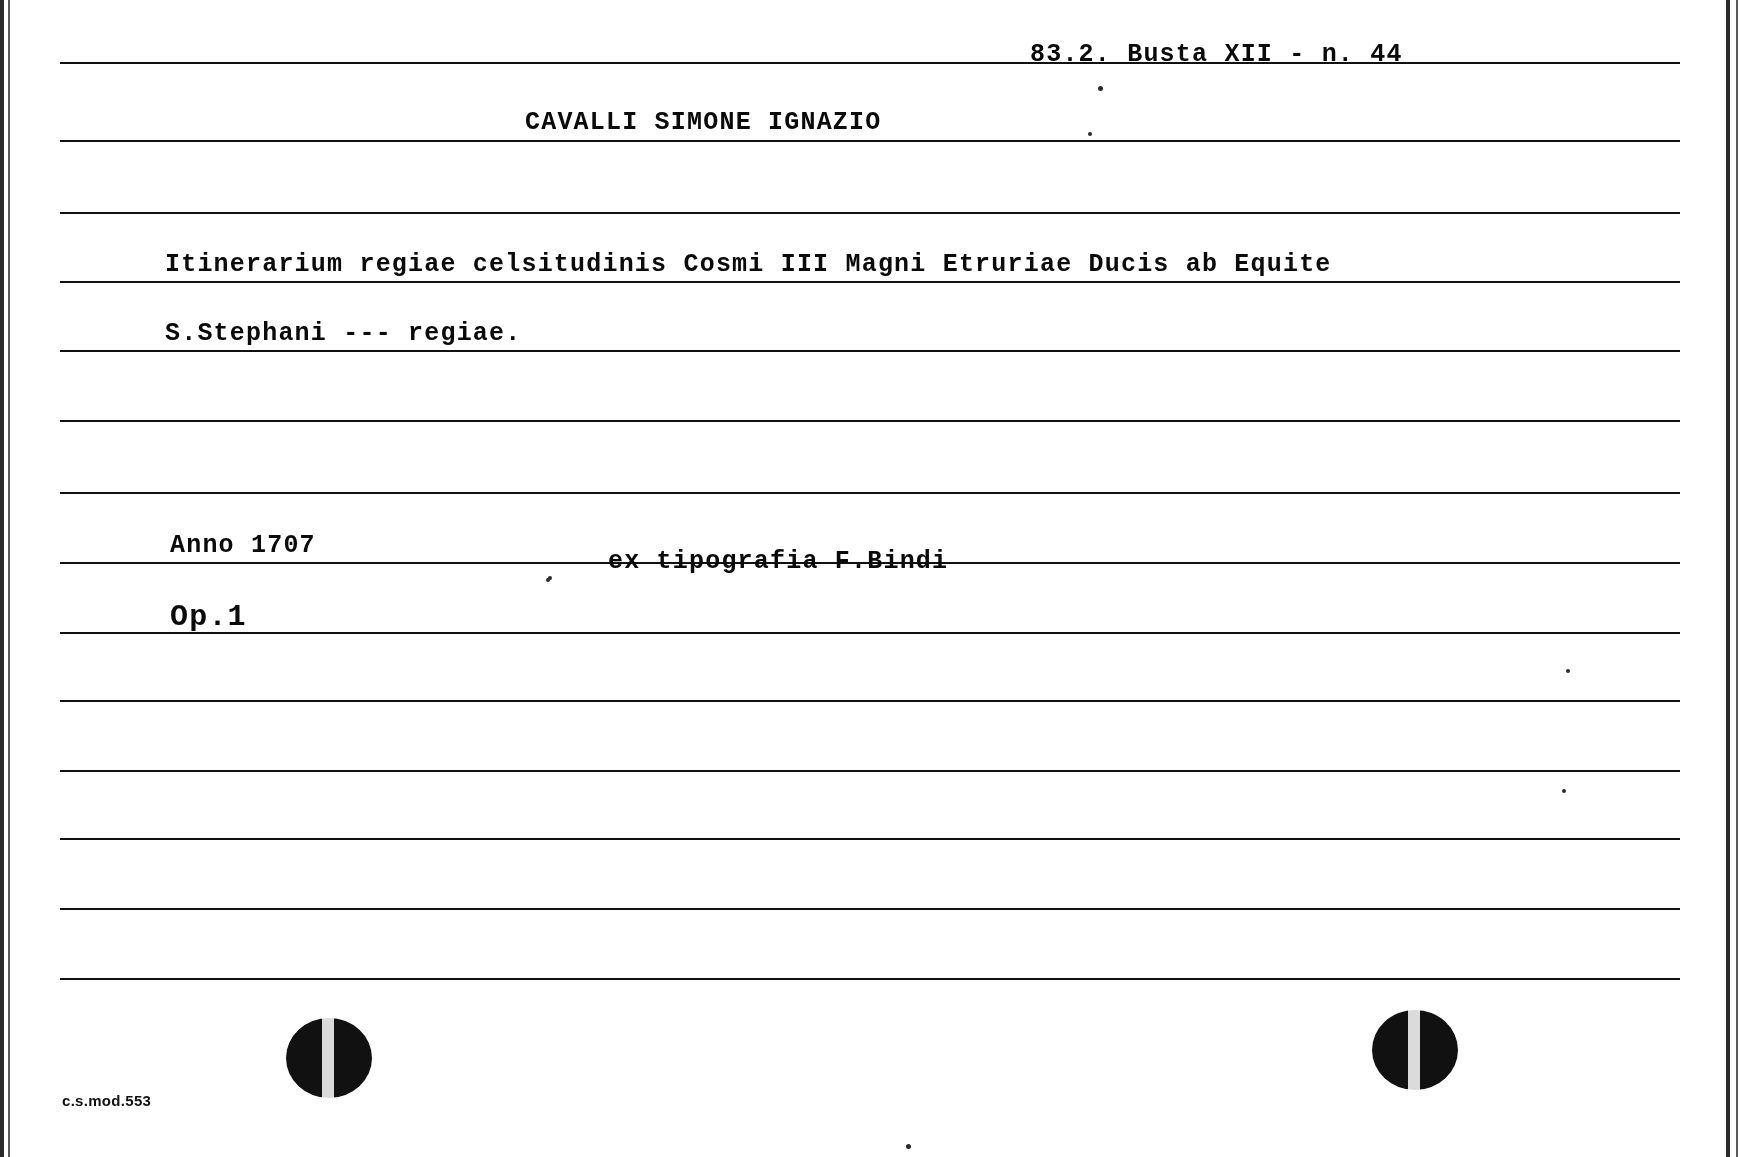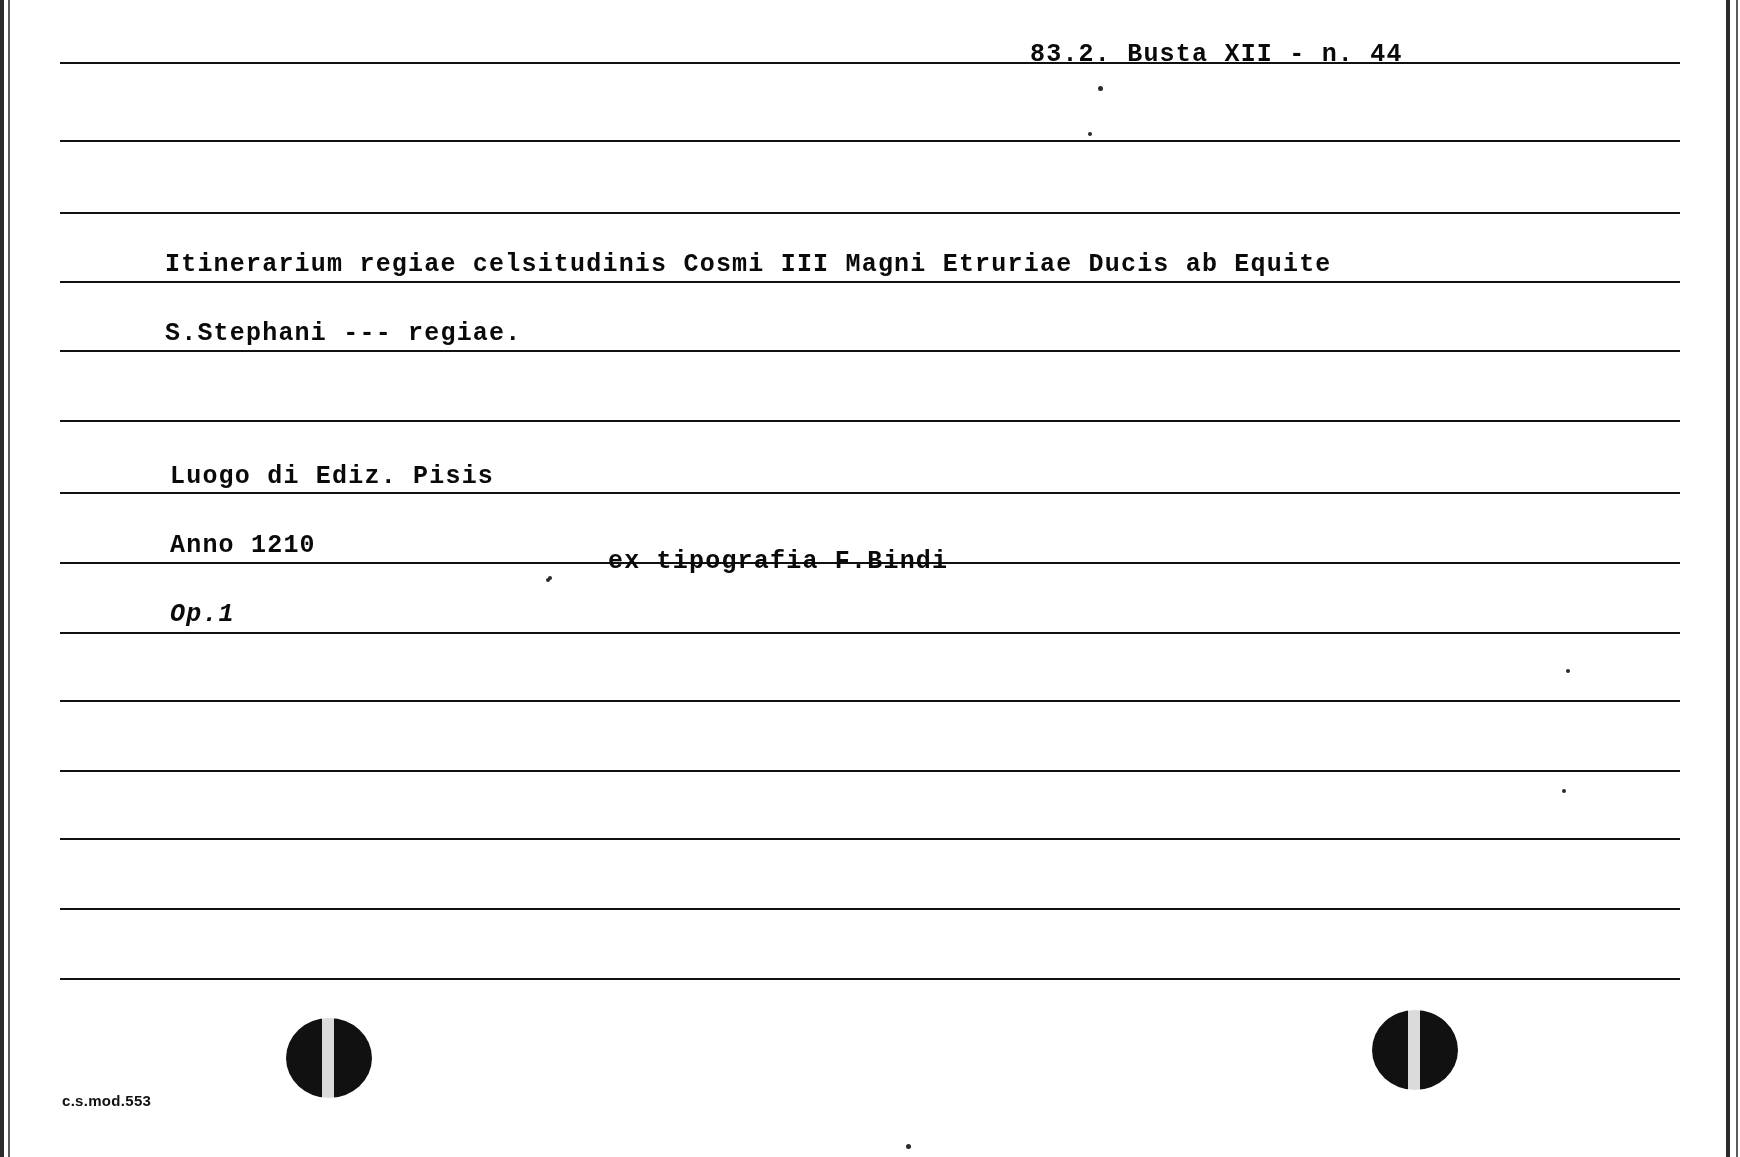--- a/index.html
+++ b/index.html
@@ -94,22 +94,21 @@
   }
   .printer {
     top: 531px;
     left: 608px;
     font-size: 25px;
     margin-top: 16px;
   }
   .opus {
     top: 600px;
     left: 170px;
-    font-size: 25px;
-    font-style: italic;
+    font-size: 30px;
   }
 
   .form-code {
     position: absolute;
     top: 1092px;
     left: 62px;
     font-family: "Liberation Sans", sans-serif;
     font-weight: 700;
     font-size: 15px;
     letter-spacing: 0.3px;
@@ -165,24 +164,24 @@
       <div class="rule" style="top: 562px; border-top-color: rgb(17, 17, 17);"></div>
       <div class="rule" style="top: 632px; border-top-color: rgb(17, 17, 17);"></div>
       <div class="rule" style="top: 700px; border-top-color: rgb(17, 17, 17);"></div>
       <div class="rule" style="top: 770px; border-top-color: rgb(17, 17, 17);"></div>
       <div class="rule" style="top: 838px; border-top-color: rgb(17, 17, 17);"></div>
       <div class="rule" style="top: 908px; border-top-color: rgb(17, 17, 17);"></div>
       <div class="rule" style="top: 978px; border-top-color: rgb(17, 17, 17);"></div>
     </div>
 
   <div class="typed shelfmark">83.2. Busta XII - n. 44</div>
+  <div class="typed author">CAVALLI SIMONE IGNAZIO</div>
   <div class="typed title-line1">Itinerarium regiae celsitudinis Cosmi III Magni Etruriae Ducis ab Equite</div>
   <div class="typed title-line2">S.Stephani --- regiae.</div>
-  <div class="typed place">Luogo di Ediz. Pisis</div>
-  <div class="typed year">Anno 1210</div>
+  <div class="typed year">Anno 1707</div>
   <div class="typed printer">ex tipografia F.Bindi</div>
   <div class="typed opus">Op.1</div>
 
   <div class="punch p1"></div>
   <div class="punch p2"></div>
 
   <div class="form-code">c.s.mod.553</div>
 
   <div class="speck" style="left:1098px; top:86px; width:5px; height:5px;"></div>
   <div class="speck" style="left:1088px; top:132px; width:4px; height:4px;"></div>

